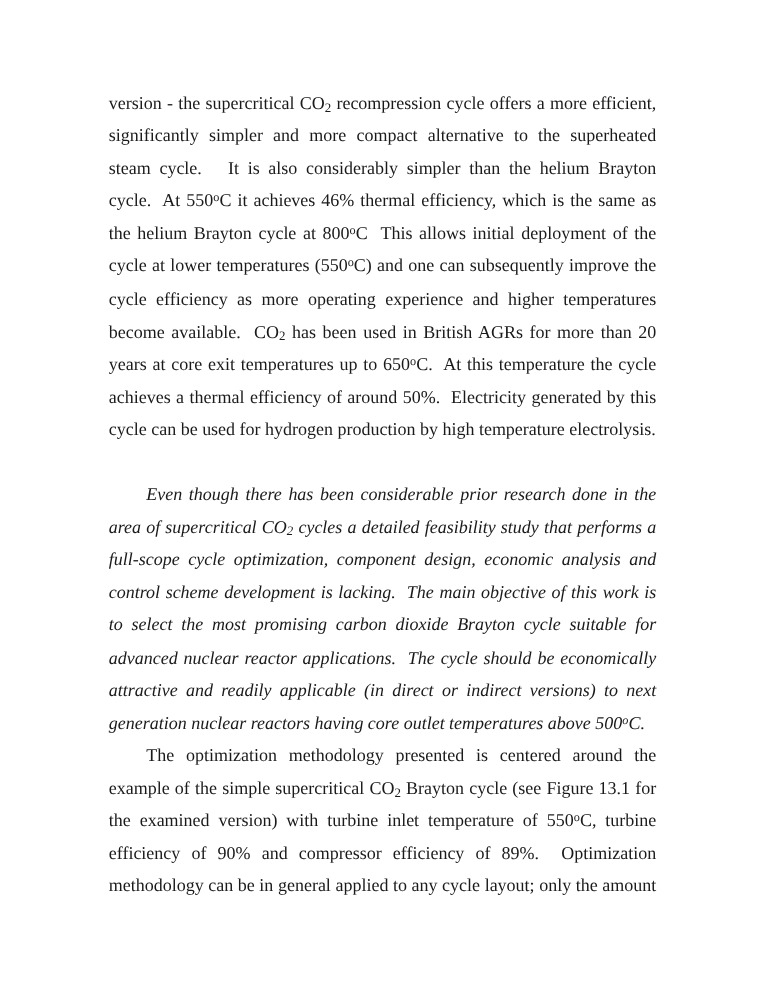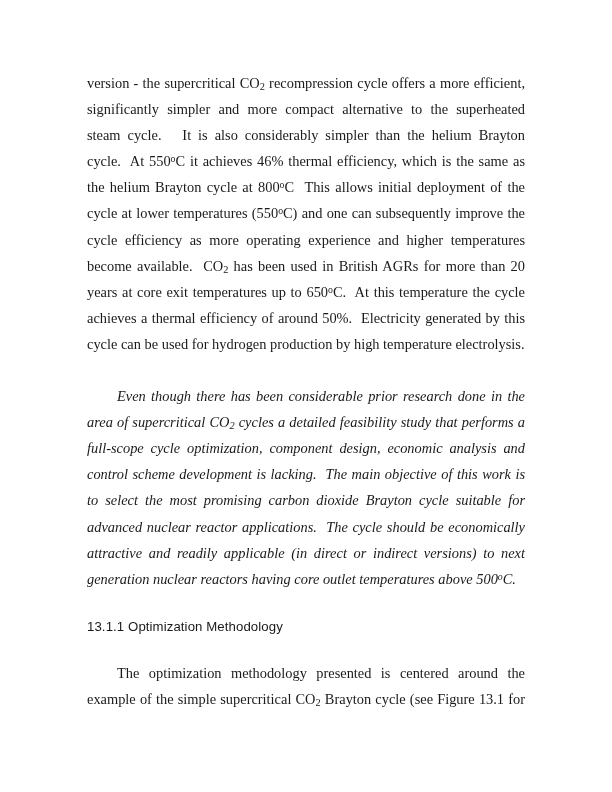--- a/index.html
+++ b/index.html
@@ -77,22 +77,19 @@
 <body>
 
 <div class="page">
 
   <div class="content">
 
     <p class="body-par" id="par-1">version - the supercritical CO<sub>2</sub> recompression cycle offers a more efficient, significantly simpler and more compact alternative to the superheated steam cycle.&nbsp; &nbsp;It is also considerably simpler than the helium Brayton cycle.&nbsp; At 550<sup class="deg">o</sup>C it achieves 46% thermal efficiency, which is the same as the helium Brayton cycle at 800<sup class="deg">o</sup>C&nbsp; This allows initial deployment of the cycle at lower temperatures (550<sup class="deg">o</sup>C) and one can subsequently improve the cycle efficiency as more operating experience and higher temperatures become available.&nbsp; CO<sub>2</sub> has been used in British AGRs for more than 20 years at core exit temperatures up to 650<sup class="deg">o</sup>C.&nbsp; At this temperature the cycle achieves a thermal efficiency of around 50%.&nbsp; Electricity generated by this cycle can be used for hydrogen production by high temperature electrolysis.</p>
 
     <p class="body-par indented gap-before" id="par-2">Even though there has been considerable prior research done in the area of supercritical CO<sub>2</sub> cycles a detailed feasibility study that performs a full-scope cycle optimization, component design, economic analysis and control scheme development is lacking.&nbsp; The main objective of this work is to select the most promising carbon dioxide Brayton cycle suitable for advanced nuclear reactor applications.&nbsp; The cycle should be economically attractive and readily applicable (in direct or indirect versions) to next generation nuclear reactors having core outlet temperatures above 500<sup class="deg">o</sup>C.</p>
 
-    <div class="heading-block">
-      <h3 class="section-heading">13.1.1  Optimization Methodology</h3>
-    </div>
 
     <p class="body-par indented" id="par-3">The optimization methodology presented is centered around the example of the simple supercritical CO<sub>2</sub> Brayton cycle (see Figure 13.1 for the examined version) with turbine inlet temperature of 550<sup class="deg">o</sup>C, turbine efficiency of 90% and compressor efficiency of 89%.&nbsp; Optimization methodology can be in general applied to any cycle layout; only the amount of parameters open for optimization will be different.&nbsp; &nbsp;In this case the optimized parameters are cycle pressure ratio, optimum values of recuperator and pre-cooler length and the optimum split of the total heat exchanger volume between the recuperator and the pre-cooler.&nbsp; The goal of the optimization is to achieve the highest possible efficiency given the total plant heat exchanger volume.&nbsp; The heat exchanger volume split affects the effectiveness of the recuperator and the pumping power in the pre-cooler and these two parameters have to be balanced so as not to have an overly large</p>
 
   </div>
 
 
 </div>
 
 </body></html>

